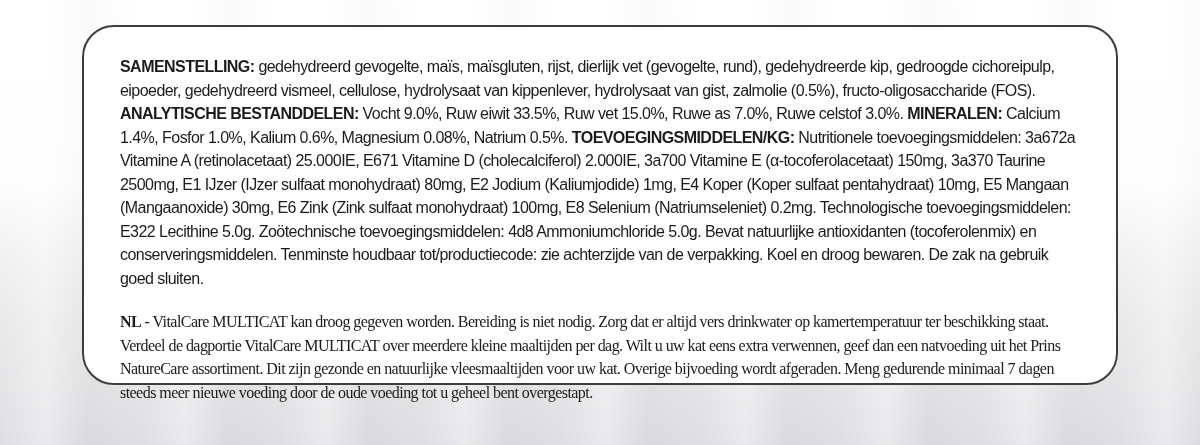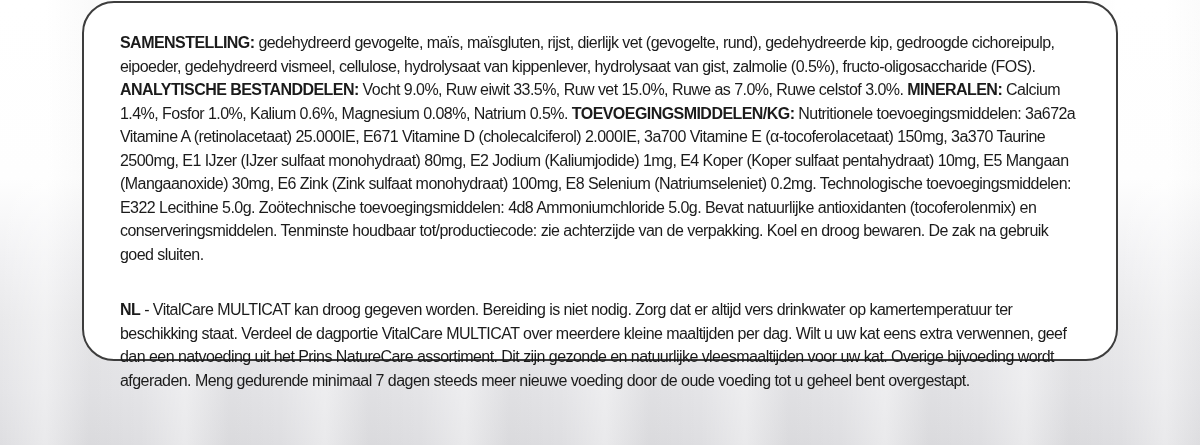--- a/index.html
+++ b/index.html
@@ -24,21 +24,21 @@
         #ffffff 0%,
         #fefefe 40%,
         #f1f1f3 58%,
         #e9e9eb 72%,
         #e4e4e7 88%,
         #dedee1 100%);
   }
   .label-card {
     position: absolute;
     left: 82px;
-    top: 1px;
+    top: 25px;
     width: 1036px;
     height: 360px;
     box-sizing: border-box;
     background: #ffffff;
     border: 2px solid #3d3d3d;
     border-radius: 32px;
     padding: 28px 38px 26px 36px;
   }
   .para {
     margin: 0;
@@ -46,21 +46,22 @@
     color: #1b1b1b;
     font-size: 16px;
     line-height: 23.5px;
     letter-spacing: -0.55px;
     text-align: left;
   }
   .para b {
     font-weight: 700;
   }
   .para + .para {
-    margin-top: 32px;
+    margin-top: 20px;
+    font-family: Liberation Serif, serif;
   }
 </style>
 </head>
 <body>
 
 <div class="stage">
   <div class="label-card">
 
     <p class="para"><b>SAMENSTELLING:</b><span> gedehydreerd gevogelte, maïs, maïsgluten, rijst, dierlijk vet (gevogelte, rund), gedehydreerde kip, gedroogde cichoreipulp, eipoeder, gedehydreerd vismeel, cellulose, hydrolysaat van kippenlever, hydrolysaat van gist, zalmolie (0.5%), fructo-oligosaccharide (FOS). </span><b>ANALYTISCHE BESTANDDELEN:</b><span> Vocht 9.0%, Ruw eiwit 33.5%, Ruw vet 15.0%, Ruwe as 7.0%, Ruwe celstof 3.0%. </span><b>MINERALEN:</b><span> Calcium 1.4%, Fosfor 1.0%, Kalium 0.6%, Magnesium 0.08%, Natrium 0.5%. </span><b>TOEVOEGINGSMIDDELEN/KG:</b><span> Nutritionele toevoegingsmiddelen: 3a672a Vitamine A (retinolacetaat) 25.000IE, E671 Vitamine D (cholecalciferol) 2.000IE, 3a700 Vitamine E (α-tocoferolacetaat) 150mg, 3a370 Taurine 2500mg, E1 IJzer (IJzer sulfaat monohydraat) 80mg, E2 Jodium (Kaliumjodide) 1mg, E4 Koper (Koper sulfaat pentahydraat) 10mg, E5 Mangaan (Mangaanoxide) 30mg, E6 Zink (Zink sulfaat monohydraat) 100mg, E8 Selenium (Natriumseleniet) 0.2mg. Technologische toevoegingsmiddelen: E322 Lecithine 5.0g. Zoötechnische toevoegingsmiddelen: 4d8 Ammoniumchloride 5.0g. Bevat natuurlijke antioxidanten (tocoferolenmix) en conserveringsmiddelen. Tenminste houdbaar tot/productiecode: zie achterzijde van de verpakking. Koel en droog bewaren. De zak na gebruik goed sluiten.</span></p>
 

